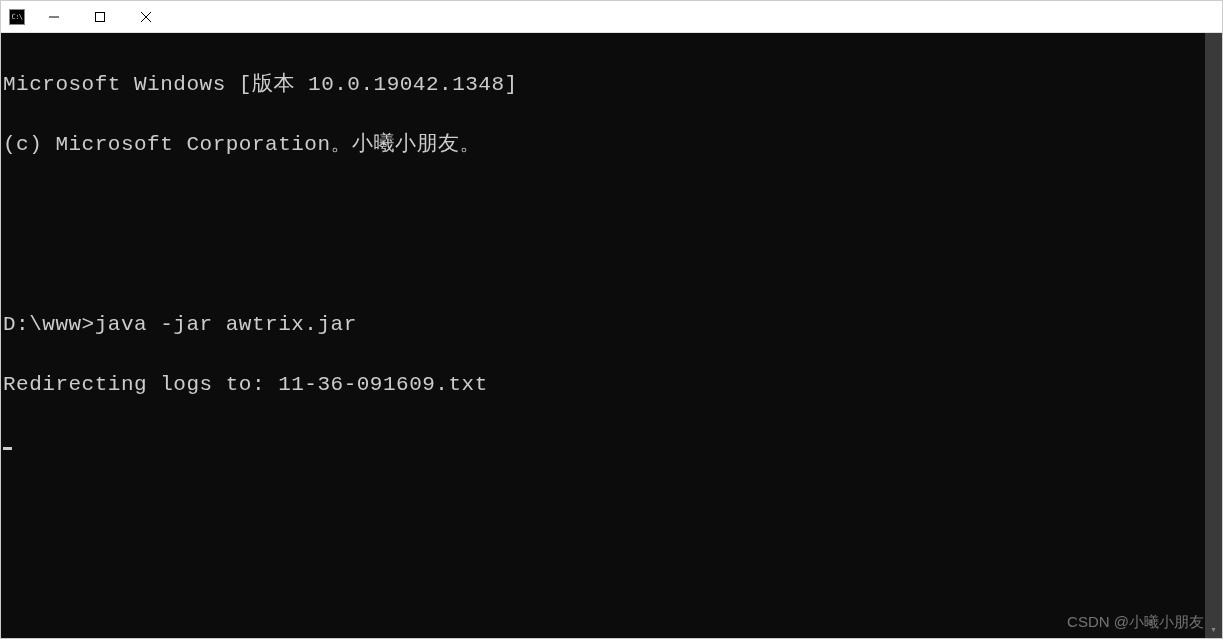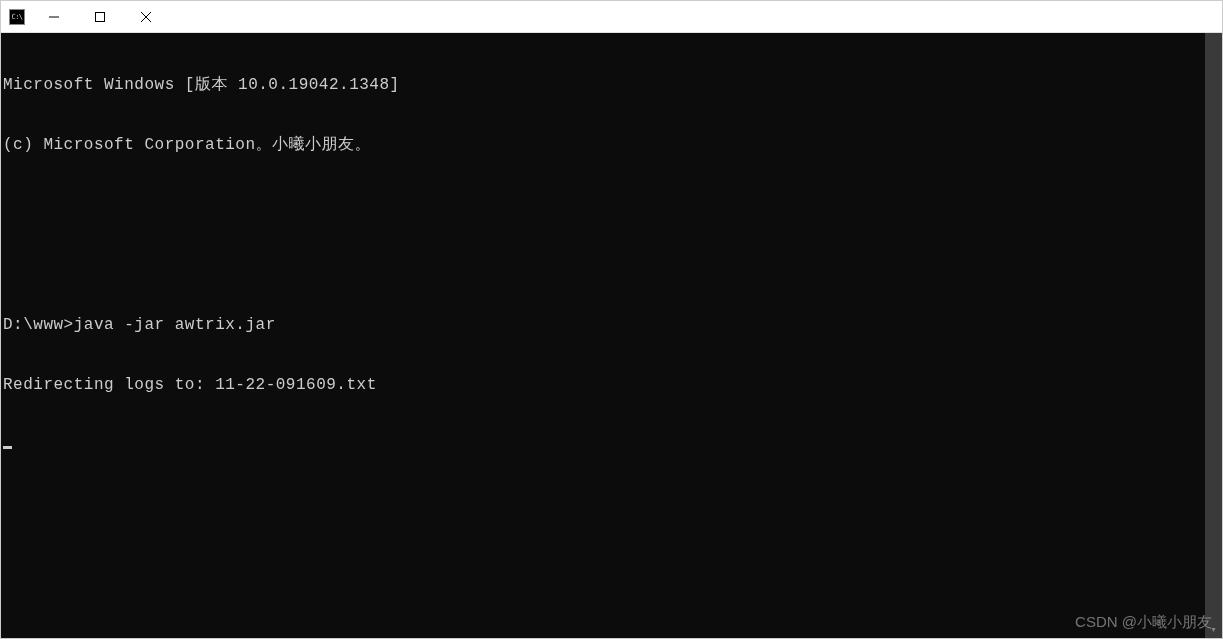--- a/index.html
+++ b/index.html
@@ -72,21 +72,21 @@
       flex: 1;
       display: flex;
       background: #0c0c0c;
       position: relative;
     }
     .terminal {
       flex: 1;
       background: #0c0c0c;
       color: #cccccc;
       font-family: "NSimSun", "SimSun", "Consolas", "Courier New", monospace;
-      font-size: 16px;
+      font-size: 21px;
       line-height: 20px;
       padding: 2px 4px 0 2px;
       white-space: pre;
       overflow: hidden;
       letter-spacing: 0.5px;
     }
     .terminal .line {
       display: block;
     }
     .cursor {
@@ -118,21 +118,21 @@
       height: 17px;
       display: flex;
       align-items: center;
       justify-content: center;
       color: #888;
       font-size: 8px;
     }
     .watermark {
       position: absolute;
       bottom: 6px;
-      right: 10px;
+      right: 18px;
       color: rgba(200, 200, 200, 0.55);
       font-size: 15px;
       font-family: "Microsoft YaHei", sans-serif;
       pointer-events: none;
       margin-top: 46px;
     }
   </style>
 </head>
 <body>
 
@@ -159,21 +159,21 @@
     </div>
   </div>
   <div class="content-wrap">
     <div class="terminal">
       <span class="line">Microsoft Windows [版本 10.0.19042.1348]</span>
       <span class="line">(c) Microsoft Corporation。小曦小朋友。</span>
       <span class="line"></span>
       <span class="line"></span>
       <span class="line"></span>
       <span class="line">D:\www&gt;java -jar awtrix.jar</span>
-      <span class="line">Redirecting logs to: 11-22-091609.txt</span>
+      <span class="line">Redirecting logs to: 11-36-091609.txt</span>
       <span class="line"><span class="cursor"></span></span>
     </div>
     <div class="scrollbar">
       <div class="scroll-thumb"></div>
       <div class="scroll-arrow-down">▾</div>
     </div>
     <div class="watermark">CSDN @小曦小朋友</div>
   </div>
 </div>
 

